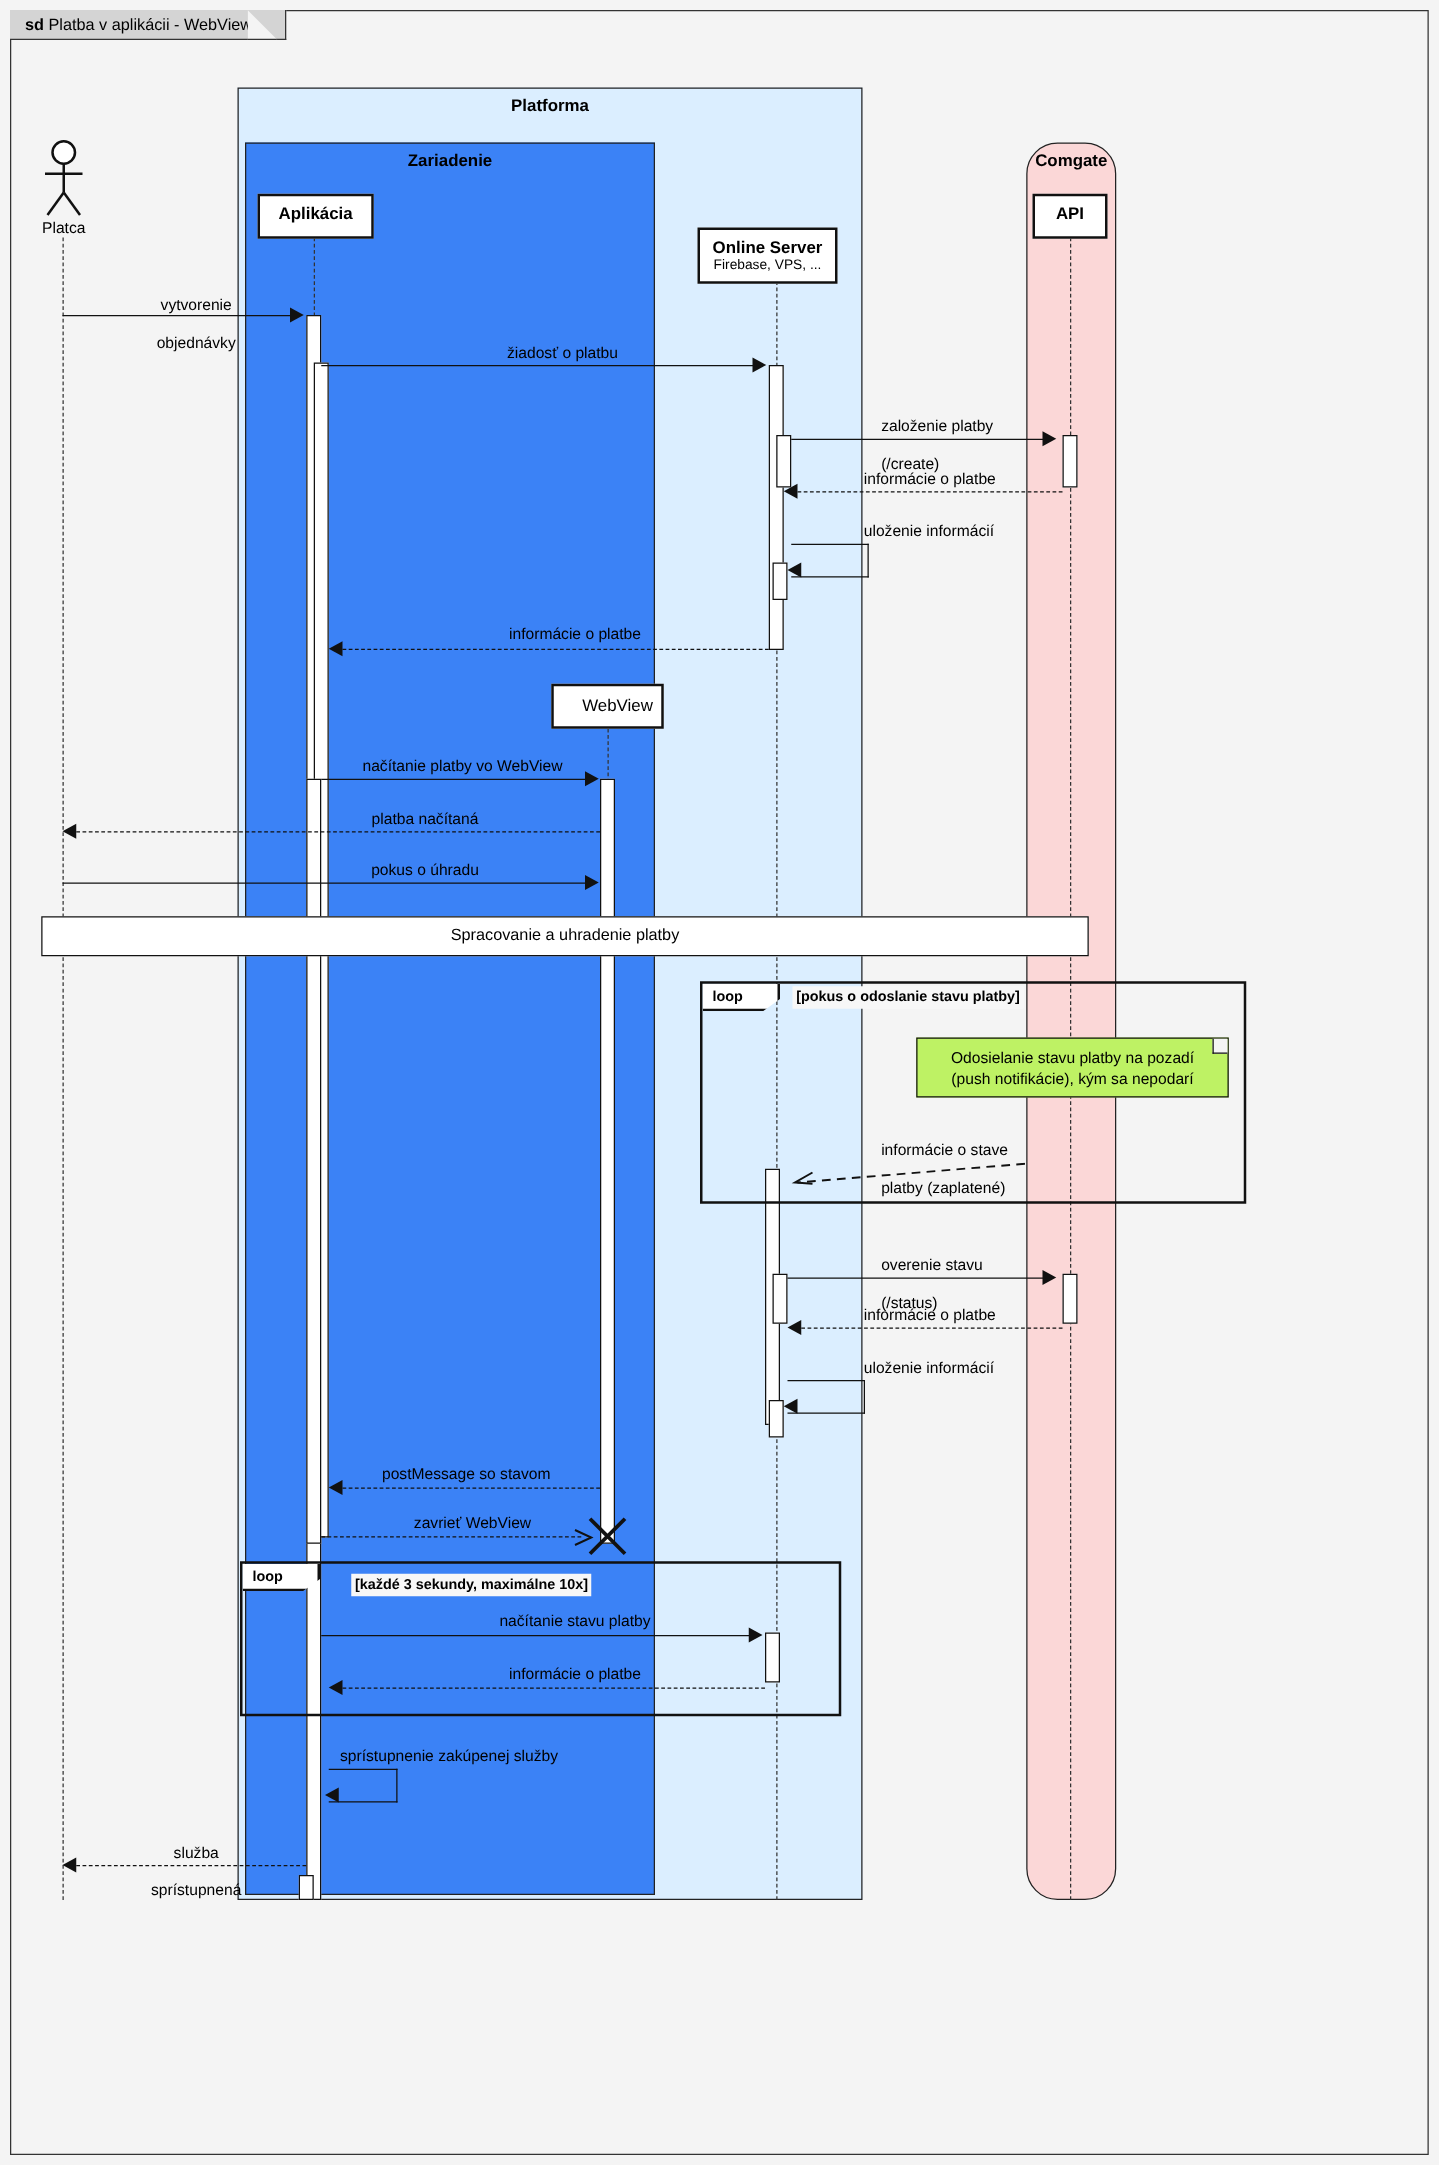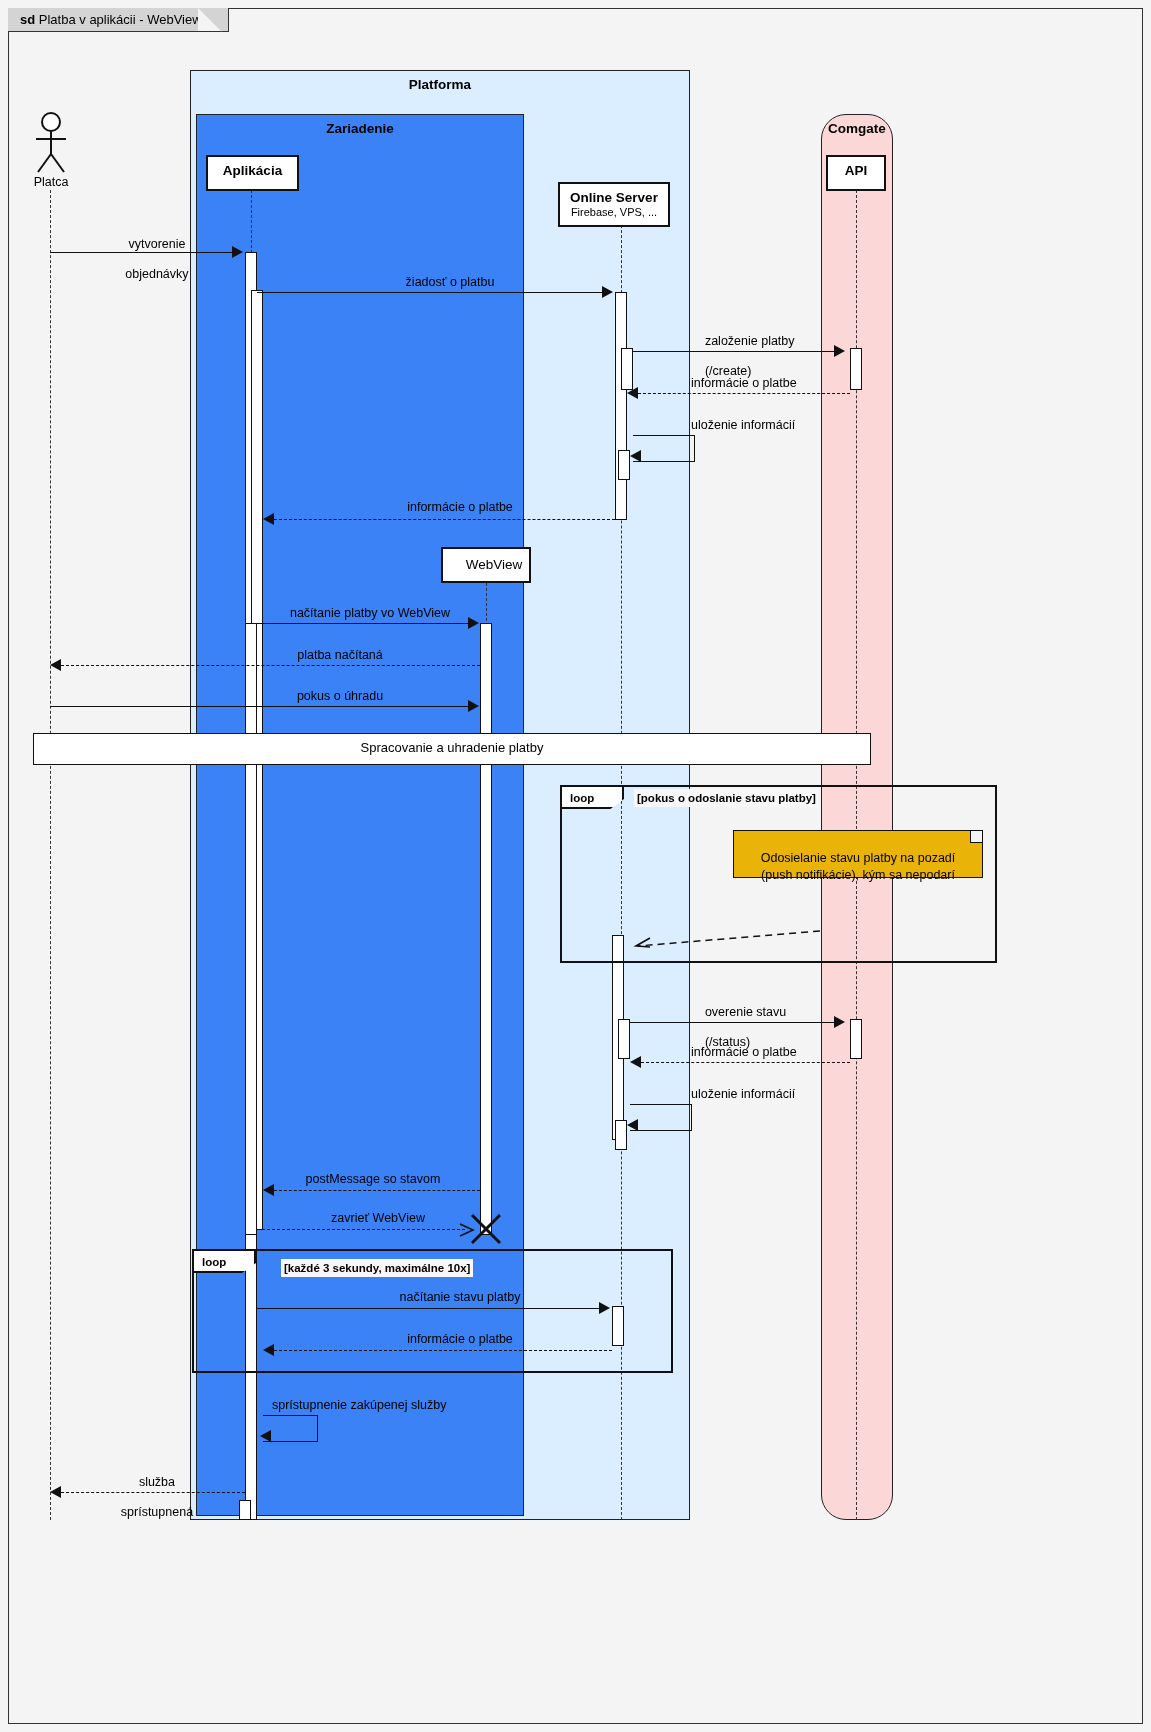--- a/index.html
+++ b/index.html
@@ -117,23 +117,23 @@
     padding:0 16px 0 8px;box-sizing:border-box;
     clip-path:polygon(0 0,100% 0,100% 55%,78% 100%,0 100%);
   }
   .frag-guard{
     position:absolute;height:18px;line-height:18px;
     font-weight:bold;font-size:11.5px;
     background:#f7f7f7;padding:0 3px;white-space:pre;
   }
   
   .note{
-    background:#eab308;border:1.6px solid #111;box-sizing:border-box;
+    background:#bef264;border:1.6px solid #111;box-sizing:border-box;
     font-size:12.5px;line-height:17px;text-align:center;
-    padding-top:19px;
+    padding-top:7px;
     position:absolute;
   }
   .note-fold{
     position:absolute;right:0;top:0;width:11px;height:11px;
     background:#f4f4f4;border-left:1.4px solid #111;border-bottom:1.4px solid #111;
   }
   
   .actor-label{position:absolute;text-align:center;font-size:12.5px;}
   
   .destroy{position:absolute;}
@@ -260,20 +260,24 @@
     <span>loop</span>
   </div>
   <div class="abs frag-guard" style="left:634px;top:789px;">[pokus o odoslanie stavu platby]</div>
 
   <div class="note" style="left:733px;top:830px;width:250px;height:48px;">
     <div>Odosielanie stavu platby na pozadí</div>
     <div>(push notifikácie), kým sa nepodarí</div>
     <div class="note-fold"></div>
   </div>
 
+  <div class="abs msg-label left" style="left:691px;top:898px;width:210px;">
+    <span>informácie o stave</span><br>
+    <span>platby (zaplatené)</span>
+  </div>
   <div class="abs" style="left:630px;top:930px;width:190px;height:18px;">
     <svg width="190" height="18" style="display:block;">
       <line x1="190" y1="1" x2="8" y2="16" stroke="#111" stroke-width="1.5" stroke-dasharray="7,5"></line>
       <polyline points="20,8 6,16 20,17" fill="none" stroke="#111" stroke-width="1.6"></polyline>
     </svg>
   </div>
 
   <div class="abs msg-label left" style="left:691px;top:990px;width:200px;">
     <span>overenie stavu</span><br>
     <span>(/status)</span>

